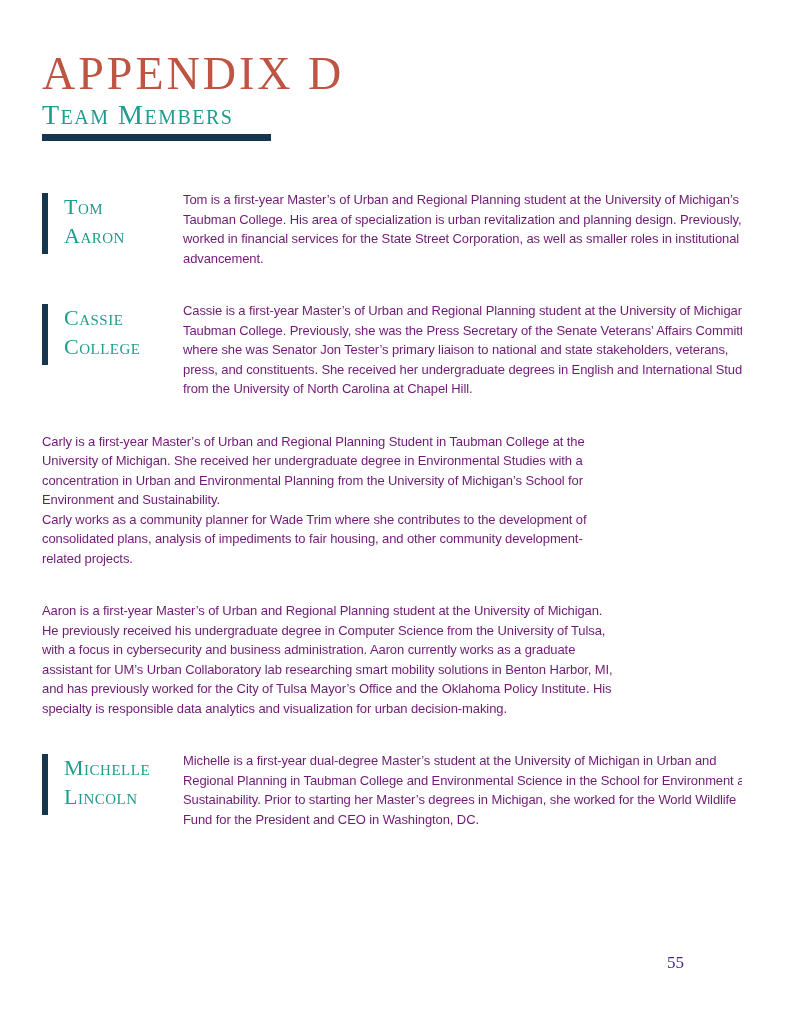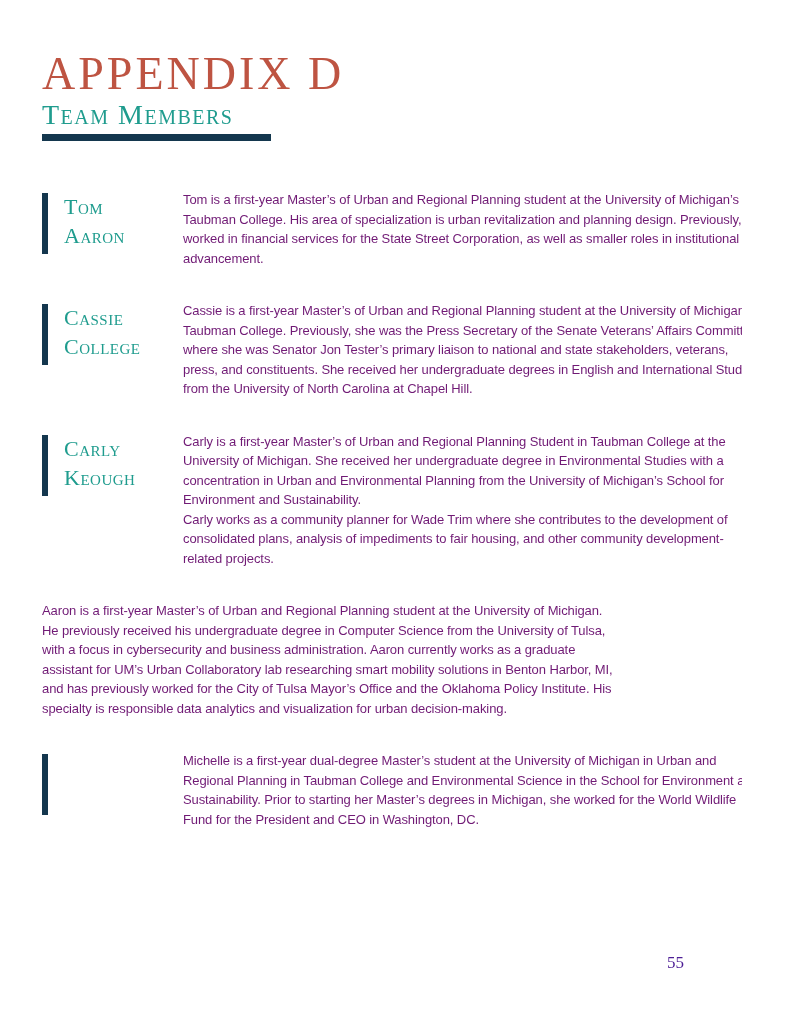--- a/index.html
+++ b/index.html
@@ -118,38 +118,35 @@
         <div class="member-accent-bar"></div>
         <div class="member-name">
           <div>Cassie</div>
           <div>College</div>
         </div>
       </div>
       <div class="member-bio">Cassie is a first-year Master’s of Urban and Regional Planning student at the University of Michigan’s Taubman College. Previously, she was the Press Secretary of the Senate Veterans’ Affairs Committee where she was Senator Jon Tester’s primary liaison to national and state stakeholders, veterans, press, and constituents. She received her undergraduate degrees in English and International Studies from the University of North Carolina at Chapel Hill.</div>
     </div>
 
     <div class="member-row">
-      <div class="member-name-block">
-        <div class="member-accent-bar"></div>
-        <div class="member-name">
-          <div>Carly</div>
-          <div>Keough</div>
-        </div>
-      </div>
       <div class="member-bio">Carly is a first-year Master’s of Urban and Regional Planning Student in Taubman College at the University of Michigan. She received her undergraduate degree in Environmental Studies with a concentration in Urban and Environmental Planning from the University of Michigan’s School for Environment and Sustainability.
 Carly works as a community planner for Wade Trim where she contributes to the development of consolidated plans, analysis of impediments to fair housing, and other community development-related projects.</div>
     </div>
 
     <div class="member-row">
       <div class="member-bio">Aaron is a first-year Master’s of Urban and Regional Planning student at the University of Michigan. He previously received his undergraduate degree in Computer Science from the University of Tulsa, with a focus in cybersecurity and business administration. Aaron currently works as a graduate assistant for UM’s Urban Collaboratory lab researching smart mobility solutions in Benton Harbor, MI, and has previously worked for the City of Tulsa Mayor’s Office and the Oklahoma Policy Institute. His specialty is responsible data analytics and visualization for urban decision-making.</div>
     </div>
 
     <div class="member-row">
       <div class="member-name-block">
         <div class="member-accent-bar"></div>
+        <div class="member-name">
+          <div>Michelle</div>
+          <div>Lincoln</div>
+        </div>
       </div>
       <div class="member-bio">Michelle is a first-year dual-degree Master’s student at the University of Michigan in Urban and Regional Planning in Taubman College and Environmental Science in the School for Environment and Sustainability. Prior to starting her Master’s degrees in Michigan, she worked for the World Wildlife Fund for the President and CEO in Washington, DC.</div>
     </div>
 
   </div>
 
   <div class="page-number">55</div>
 
 </div>
 

